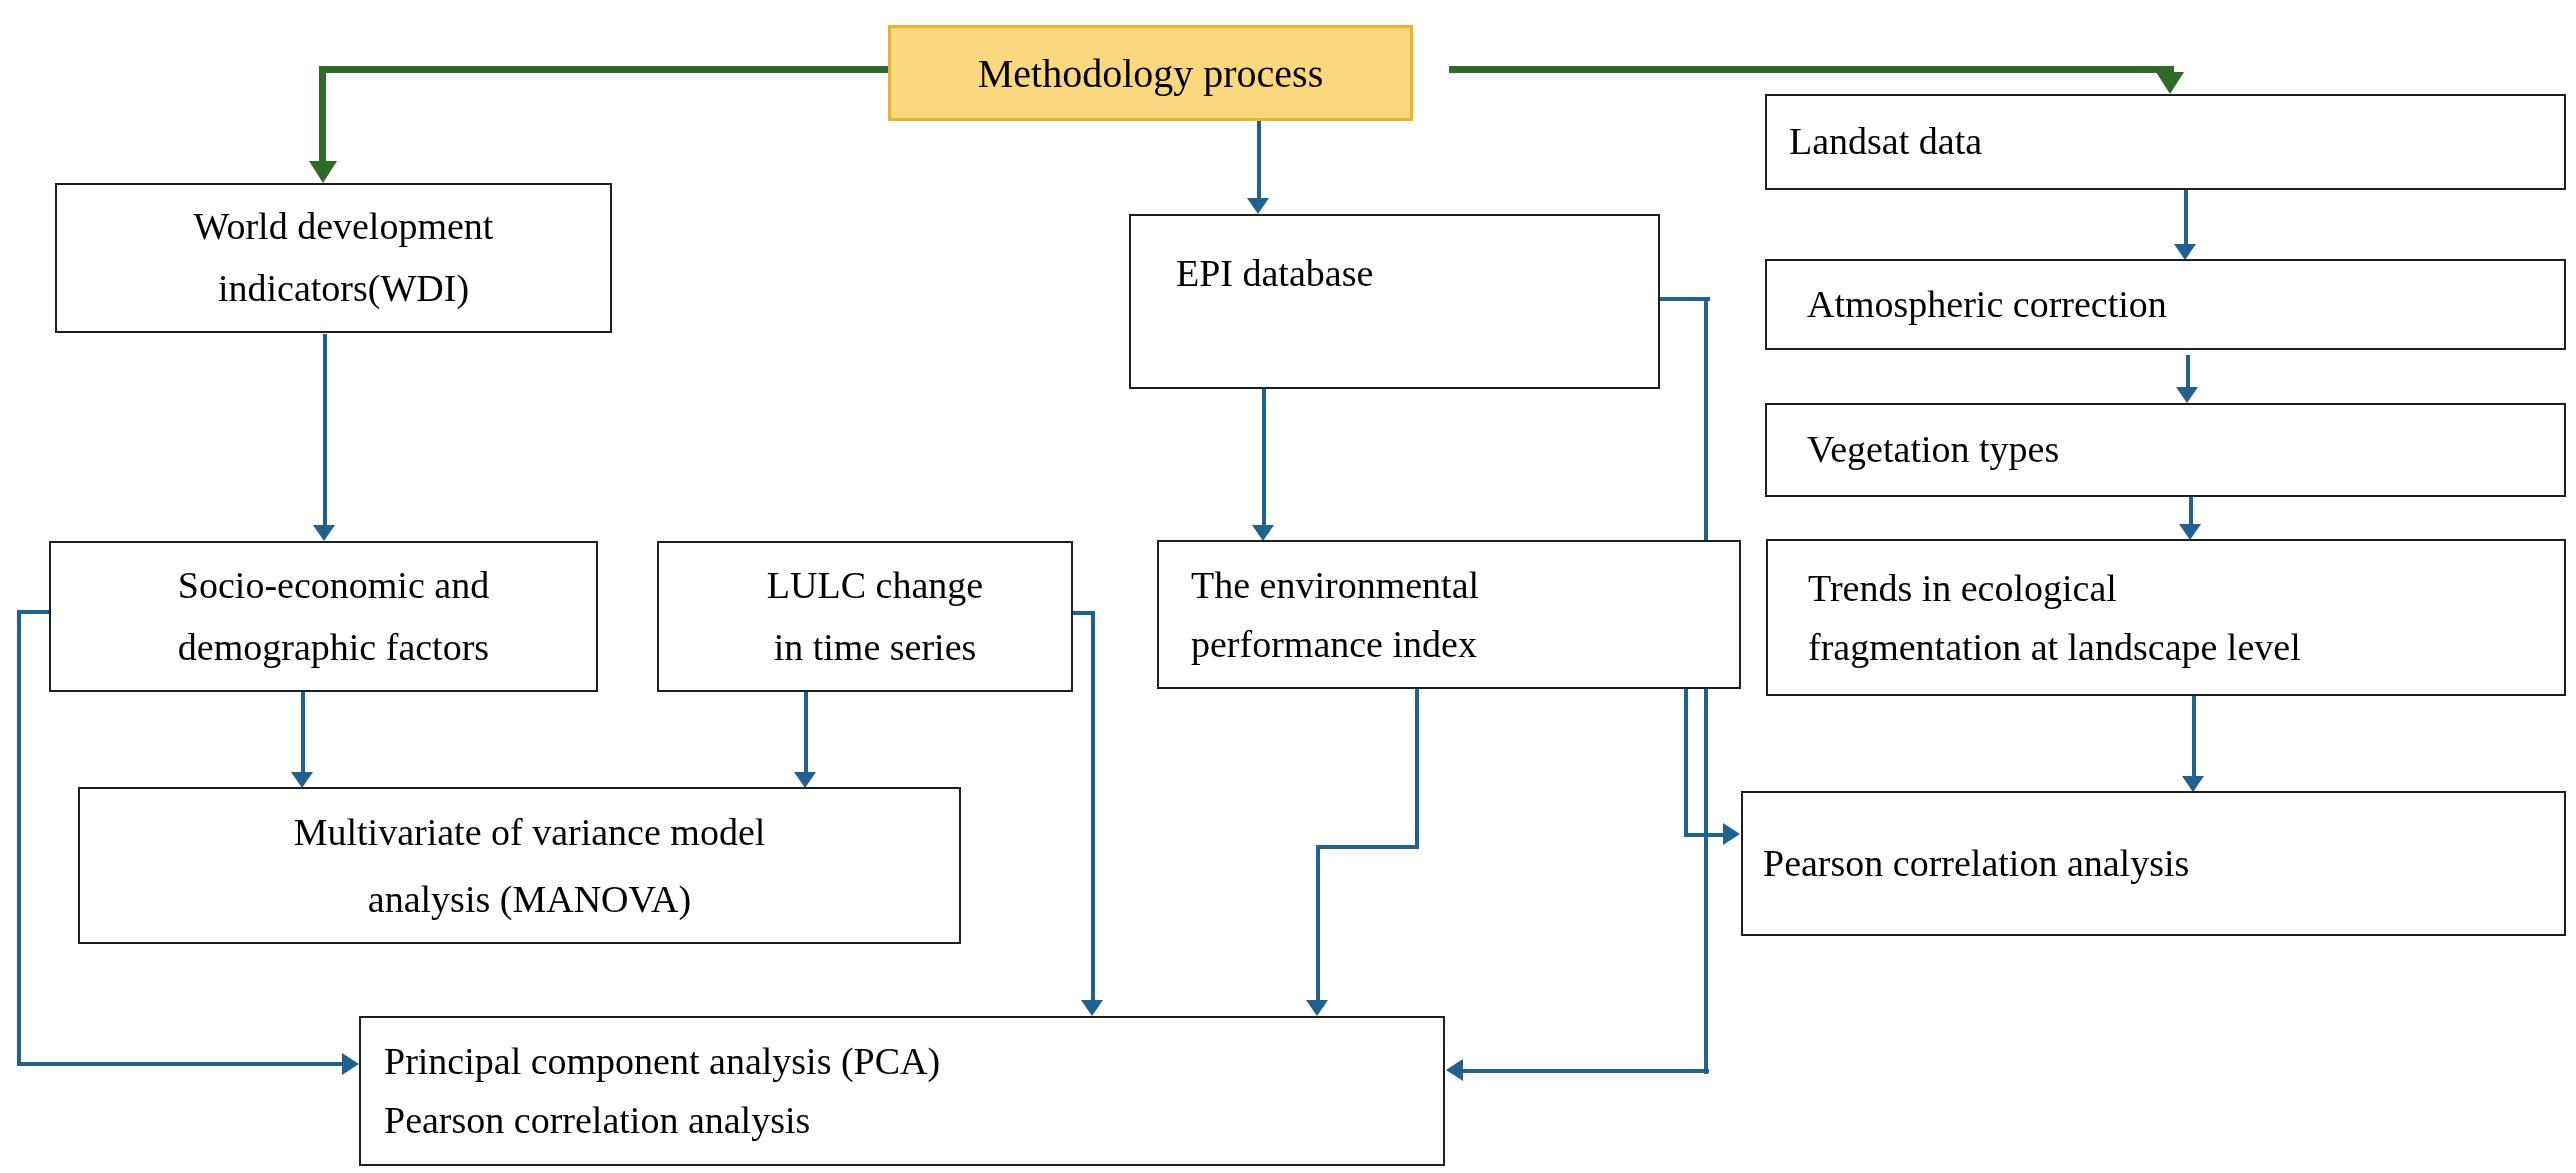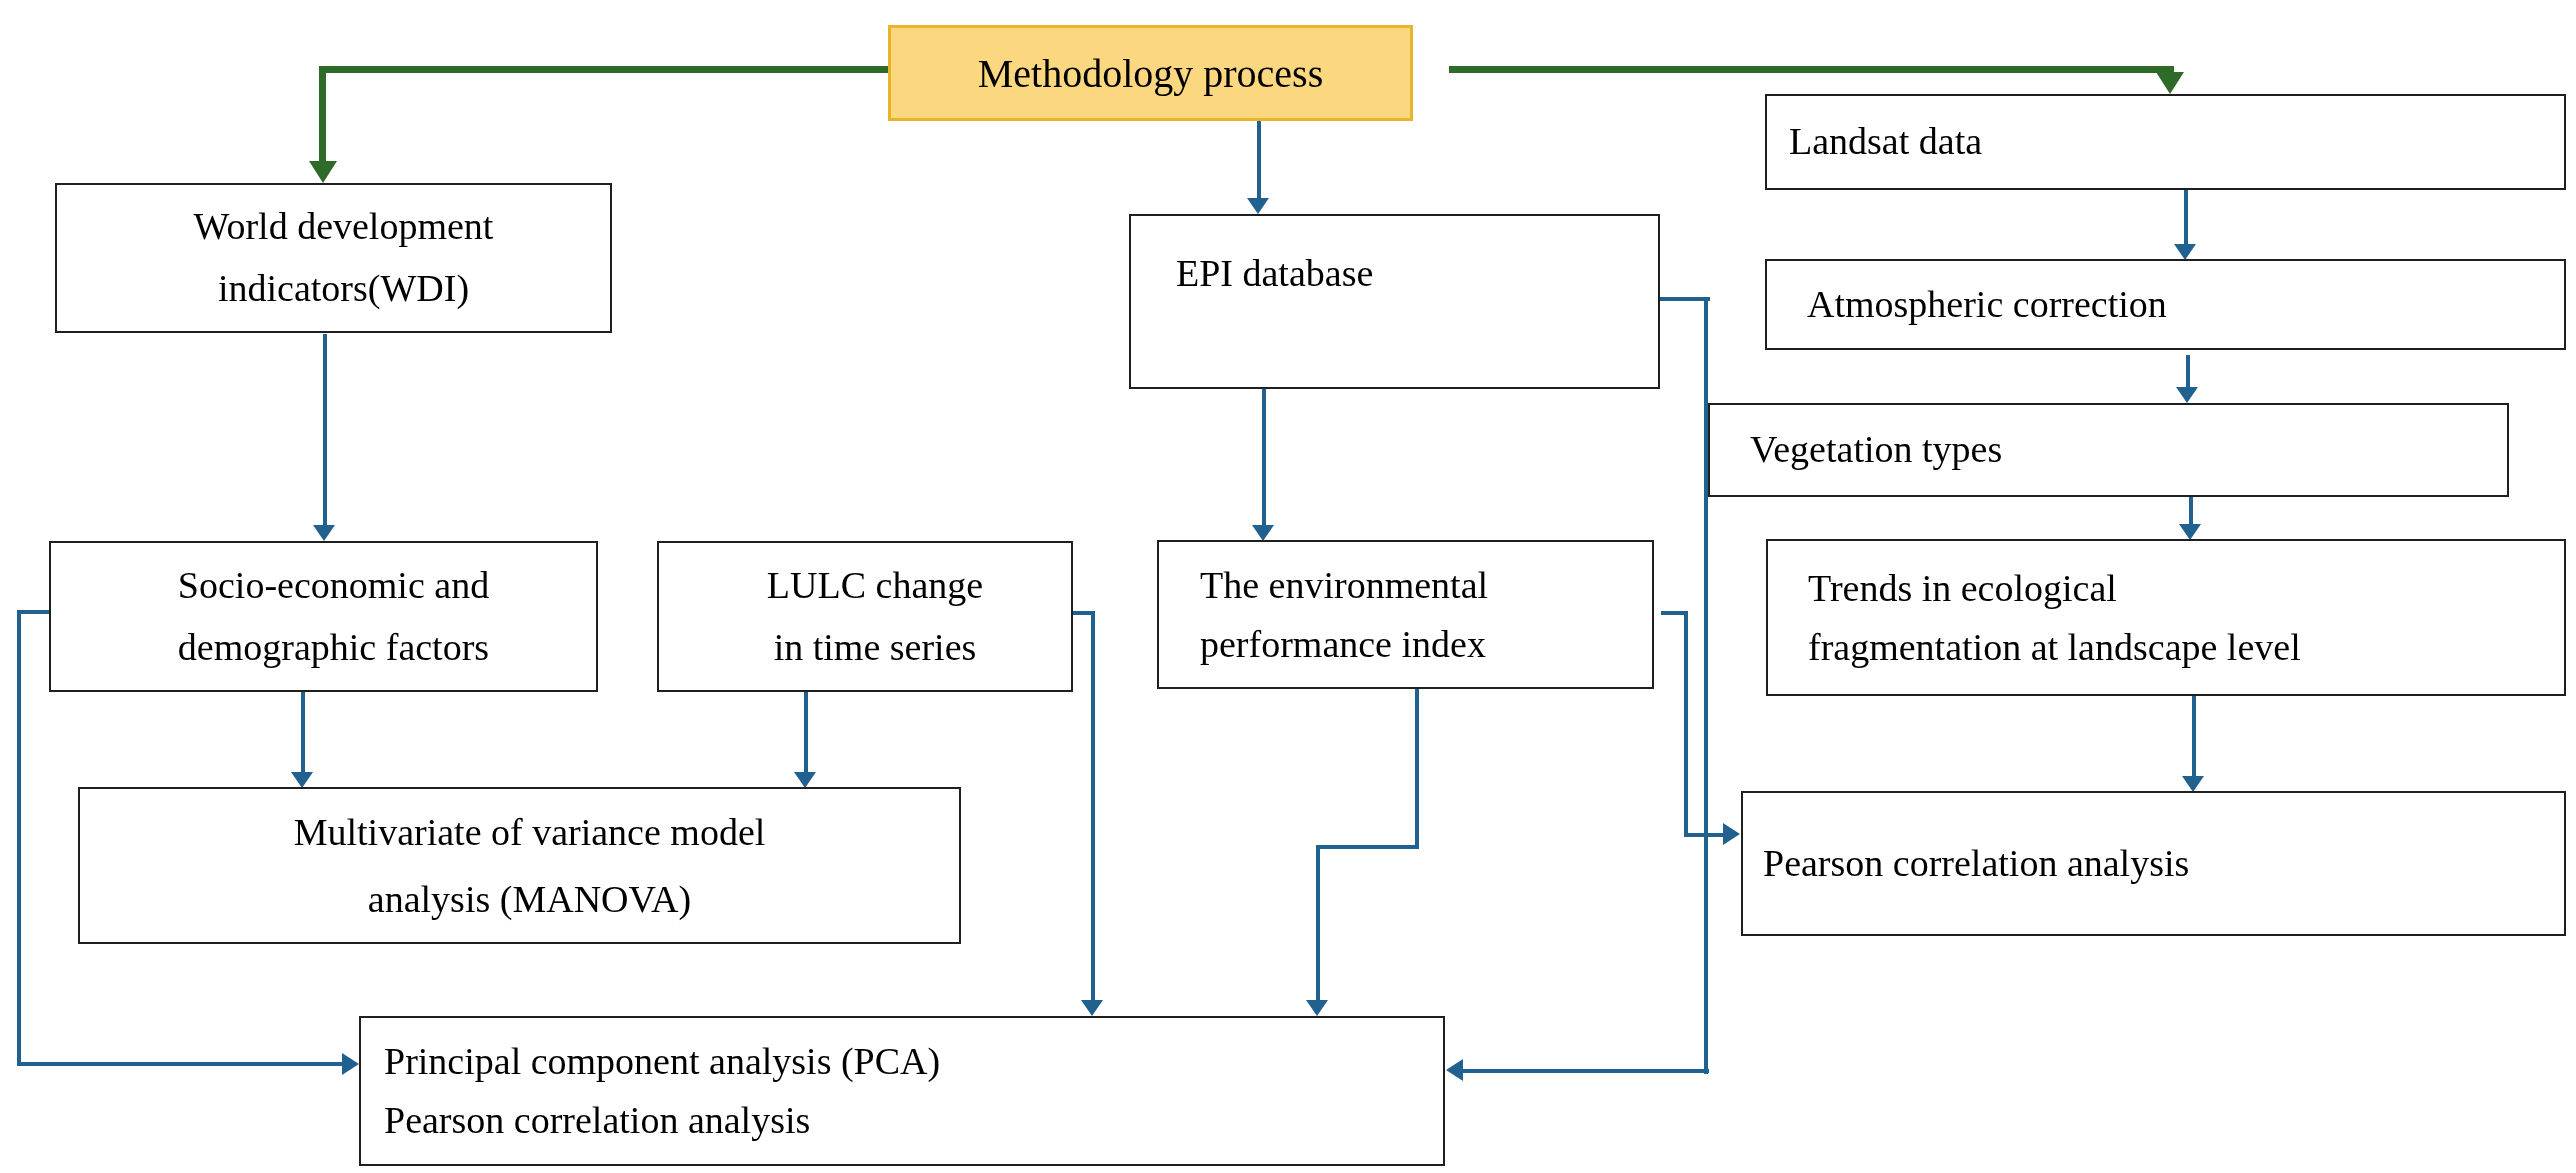--- a/index.html
+++ b/index.html
@@ -126,21 +126,21 @@
   </div>
 
   <div class="flow-box" style="left:1765px;top:94px;width:801px;height:96px;padding-left:22px;">
     <span>Landsat data</span>
   </div>
 
   <div class="flow-box" style="left:1765px;top:259px;width:801px;height:91px;padding-left:40px;">
     <span>Atmospheric correction</span>
   </div>
 
-  <div class="flow-box" style="left:1708px;top:403px;width:801px;height:94px;padding-left:40px;">
+  <div class="flow-box" style="left:1765px;top:403px;width:801px;height:94px;padding-left:40px;">
     <span>Vegetation types</span>
   </div>
 
   <div class="flow-box" style="left:1766px;top:539px;width:800px;height:157px;padding-left:40px;line-height:1.55;">
     <span>Trends in ecological
 fragmentation at landscape level</span>
   </div>
 
   <div class="flow-box" style="left:1741px;top:791px;width:825px;height:145px;padding-left:20px;">
     <span>Pearson correlation analysis</span>
@@ -149,21 +149,21 @@
   <div class="flow-box center" style="left:49px;top:541px;width:549px;height:151px;">
     <span>Socio-economic and
 demographic factors</span>
   </div>
 
   <div class="flow-box center" style="left:657px;top:541px;width:416px;height:151px;">
     <span>LULC change
 in time series</span>
   </div>
 
-  <div class="flow-box" style="left:1157px;top:540px;width:497px;height:149px;padding-left:41px;line-height:1.55;">
+  <div class="flow-box" style="left:1157px;top:540px;width:584px;height:149px;padding-left:32px;line-height:1.55;">
     <span>The environmental
 performance index</span>
   </div>
 
   <div class="flow-box center" style="left:78px;top:787px;width:883px;height:157px;line-height:1.75;">
     <span>Multivariate of variance model
 analysis (MANOVA)</span>
   </div>
 
   <div class="flow-box" style="left:359px;top:1016px;width:1086px;height:150px;padding-left:23px;line-height:1.55;">

